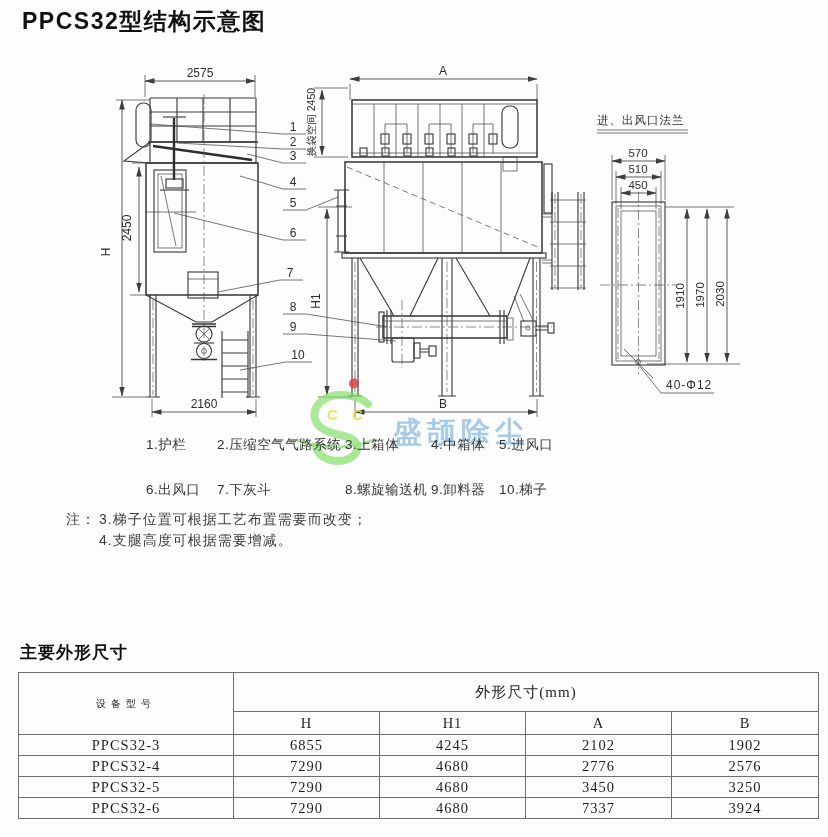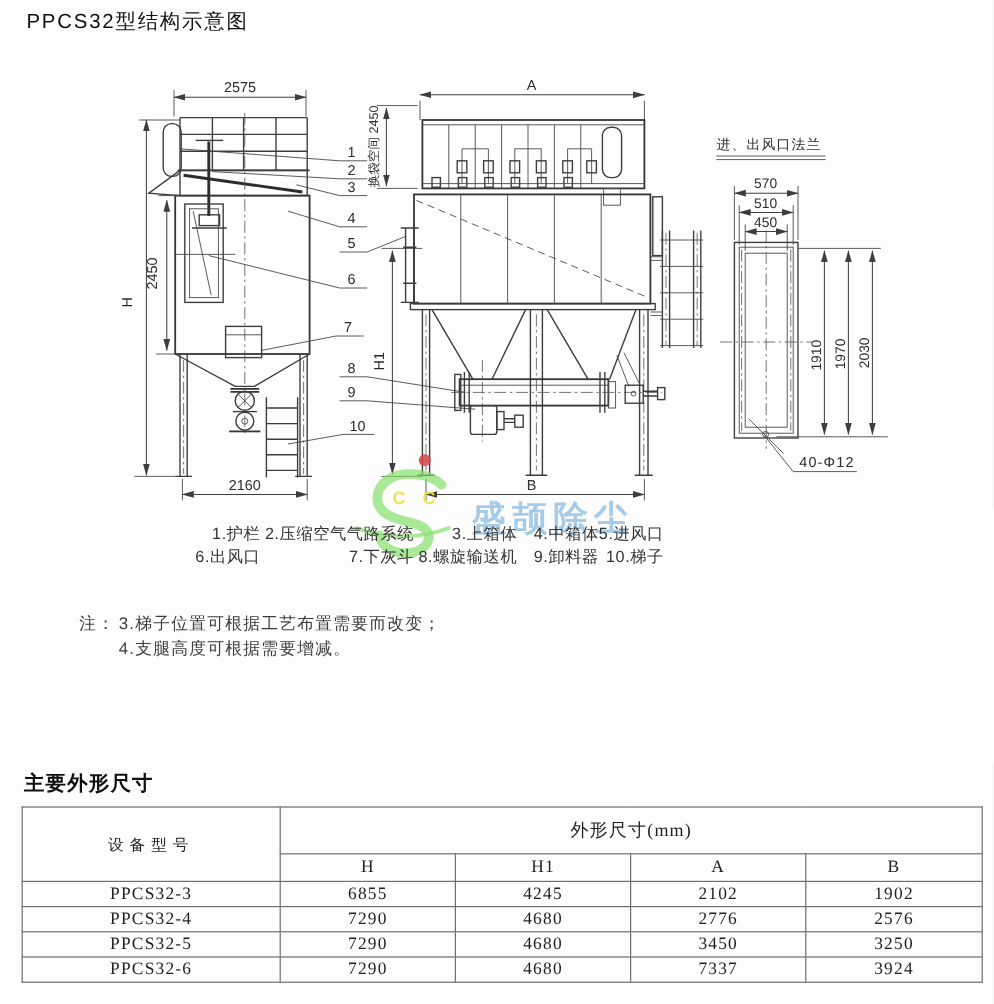--- a/index.html
+++ b/index.html
@@ -1,44 +1,44 @@
 <!DOCTYPE html>
 <html><head>
 <meta charset="utf-8">
 <style>
   html,body{margin:0;padding:0;background:#e9e9e9;}
   .page{position:relative;width:828px;height:837px;background:#fdfdfd;overflow:hidden;
         font-family:"Liberation Sans",sans-serif;color:#222;}
-  .title{position:absolute;left:22px;top:6px;font-size:17px;font-weight:normal;
+  .title{position:absolute;left:22px;top:6px;font-size:23px;font-weight:bold;
          letter-spacing:1.5px;color:#101010;}
   svg.drawing{position:absolute;left:0;top:0;}
   
   .ln{stroke:#3d3d3d;stroke-width:1.15;fill:none;}
   .lb{stroke:#353535;stroke-width:1.5;fill:none;}
   .lt{stroke:#4a4a4a;stroke-width:0.75;fill:none;}
   .lk{stroke:#2d2d2d;stroke-width:2.4;fill:none;}
   .dim{stroke:#3f3f3f;stroke-width:0.85;fill:none;}
   .dsh{stroke-dasharray:6 4;}
   .cl{stroke:#5a5a5a;stroke-width:0.7;fill:none;stroke-dasharray:10 3 2 3;}
   .txt{font-family:"Liberation Sans",sans-serif;font-size:11.5px;fill:#2c2c2c;}
   .txts{font-family:"Liberation Sans",sans-serif;font-size:10.5px;fill:#2c2c2c;}
   .txtp{font-family:"Liberation Sans",sans-serif;font-size:12px;fill:#2c2c2c;}
   .legend{position:absolute;left:146px;top:436px;display:grid;
-          grid-template-columns:71px 128px 86px 68px auto;row-gap:1px;
-          font-size:13.5px;letter-spacing:.5px;color:#333;white-space:nowrap;text-align:right;}
+          grid-template-columns:71px 128px 86px 68px auto;row-gap:27px;
+          font-size:13.5px;letter-spacing:.5px;color:#333;white-space:nowrap;}
   .notes{position:absolute;left:66px;top:509px;display:flex;font-size:14px;
          color:#3d3d3d;letter-spacing:1px;line-height:20.5px;}
   .notes .prefix{margin-right:3px;}
   .sec{position:absolute;left:20px;top:641px;font-size:17px;font-weight:bold;
        letter-spacing:1px;color:#101010;}
   table.dims{position:absolute;left:18px;top:672px;width:800px;border-collapse:collapse;
              font-family:"Liberation Serif",serif;color:#1f1f1f;table-layout:fixed;}
   table.dims th,table.dims td{border:1.5px solid #6e6e6e;text-align:center;
              font-weight:normal;padding:0;background:#fdfdfd;}
-  .model-h{font-size:13px;letter-spacing:5px;margin-left:24px;}
+  .model-h{font-size:10px;letter-spacing:5px;margin-left:24px;}
   .group-h{height:38px;font-size:15px;letter-spacing:1px;}
   .sub-h{height:22px;font-size:14.5px;letter-spacing:1px;}
   table.dims tbody td{height:20px;font-size:14.5px;letter-spacing:1px;}
 </style>
 </head>
 <body>
 
 <div class="page">
 
   <div class="title">PPCS32型结构示意图</div>

